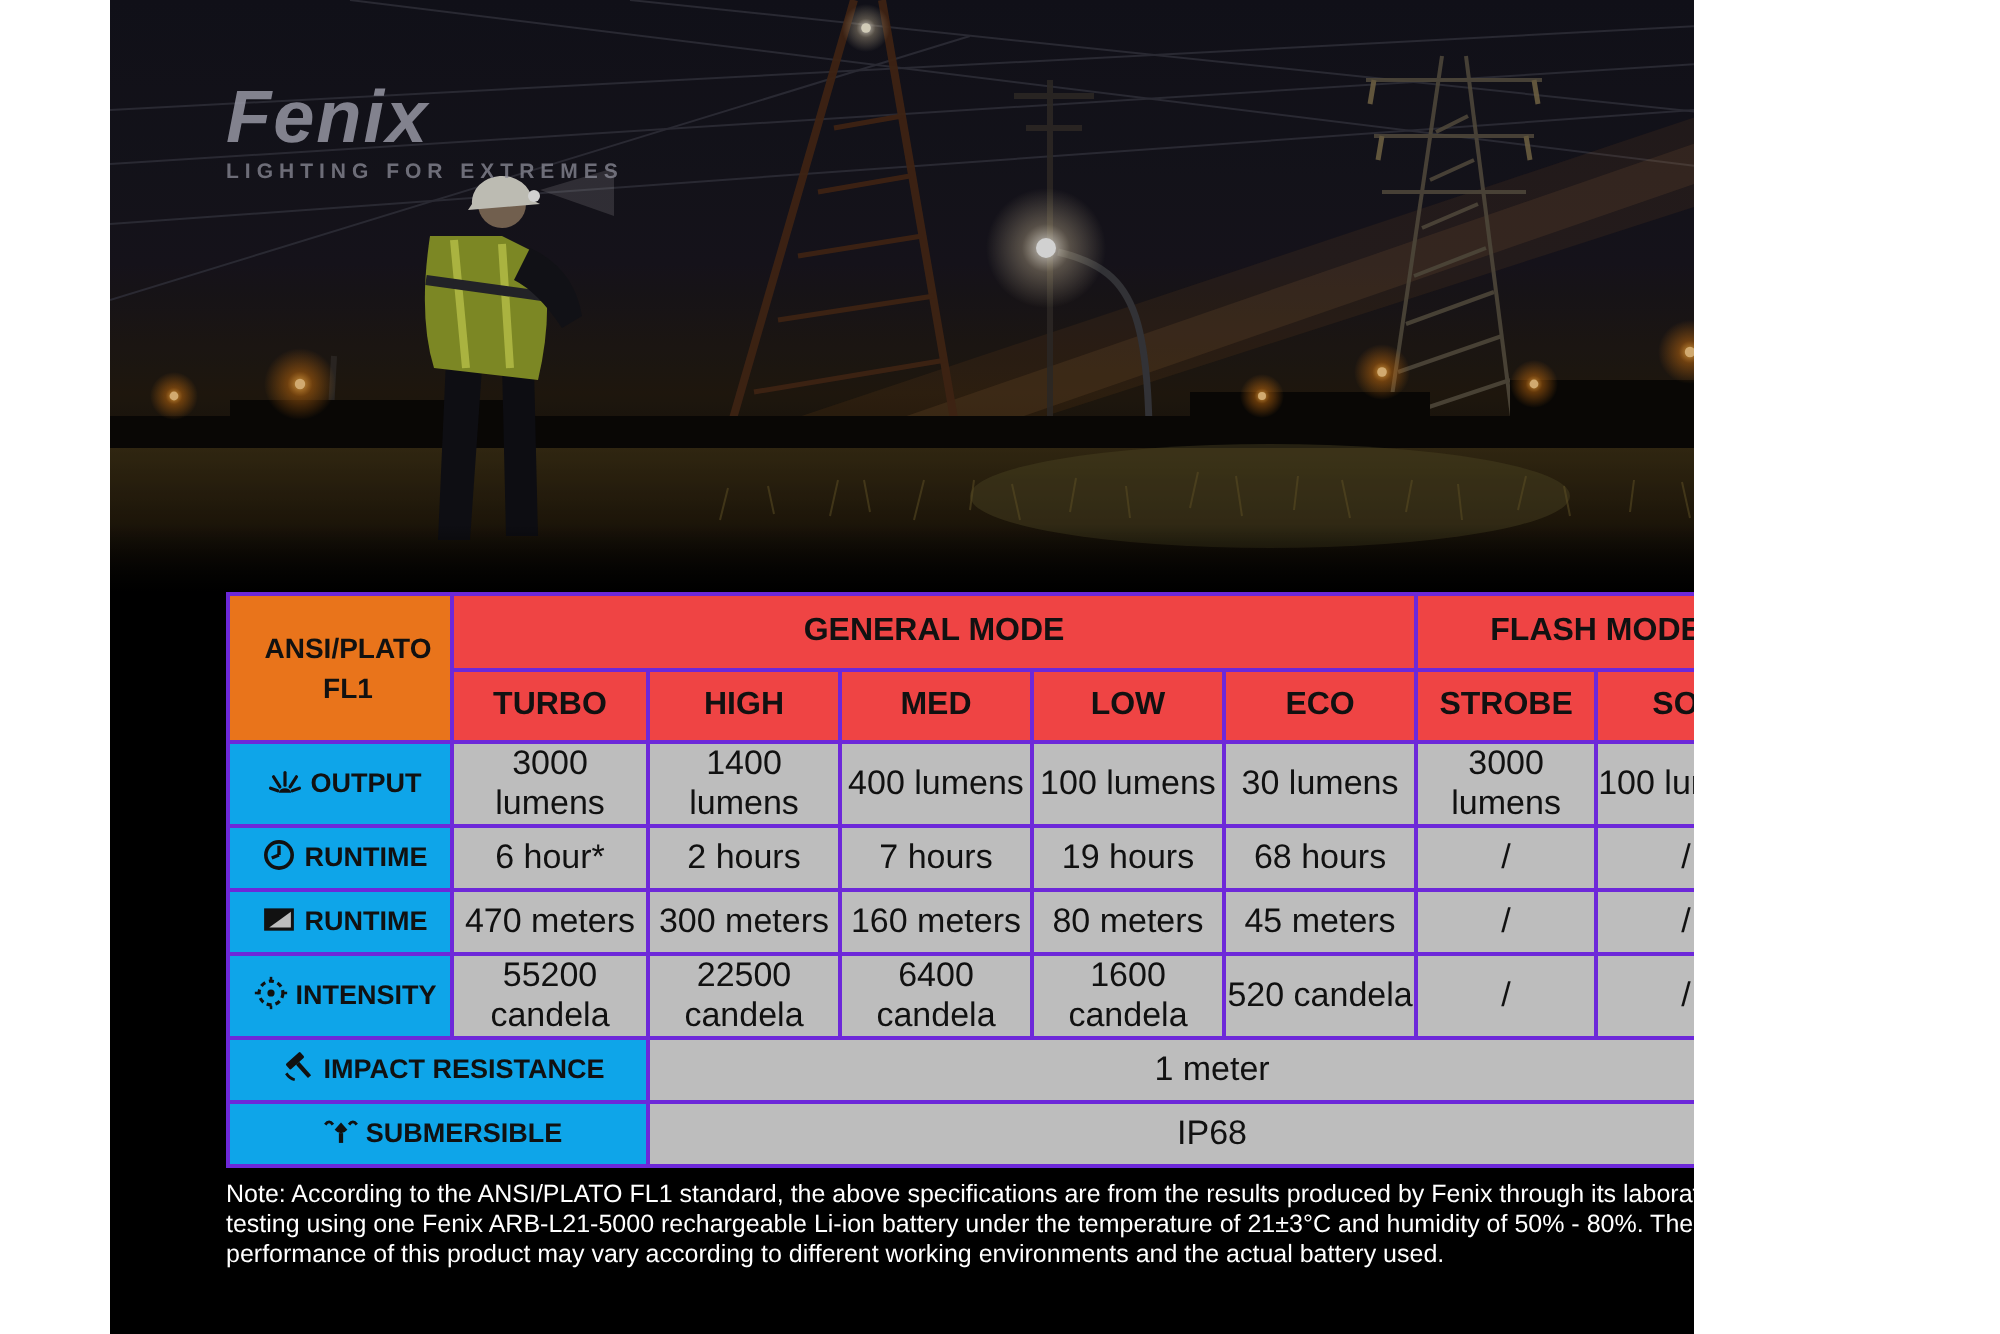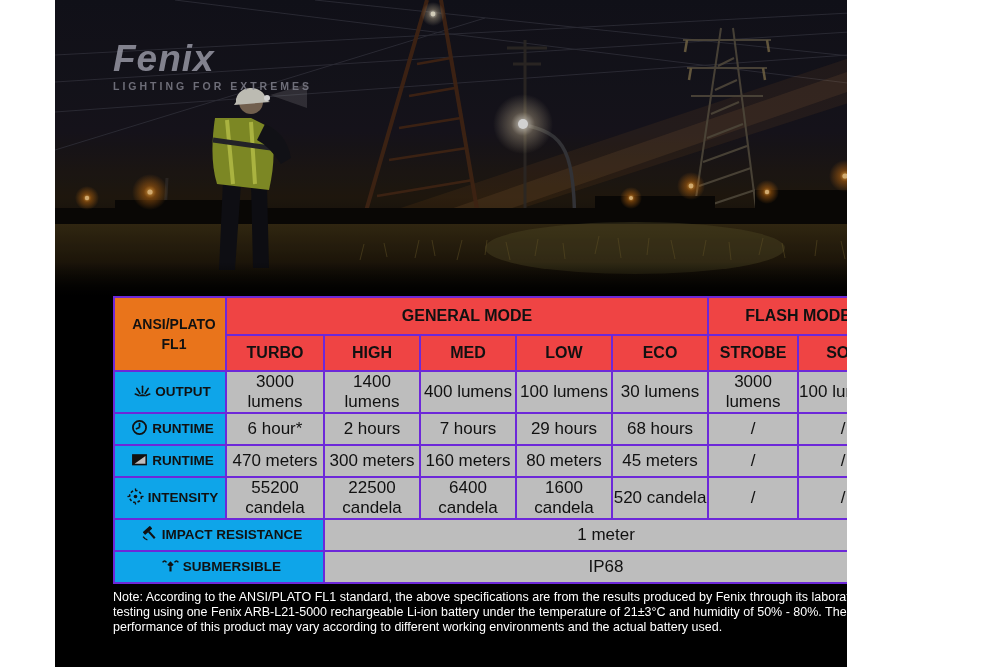--- a/index.html
+++ b/index.html
@@ -239,21 +239,21 @@
               <svg width="17" height="17" viewBox="0 0 16 16">
                     <circle cx="8" cy="8" r="6.2" fill="none" stroke="#111" stroke-width="1.7"></circle>
                 <line x1="8" y1="8" x2="8" y2="3.6" stroke="#111" stroke-width="1.6"></line>
                 <line x1="8" y1="8" x2="4.6" y2="9.4" stroke="#111" stroke-width="1.6"></line>
                   </svg>
             </span><span>RUNTIME</span>
           </td>
           <td class="cell">6 hour*</td>
           <td class="cell">2 hours</td>
           <td class="cell">7 hours</td>
-          <td class="cell">29 hours</td>
+          <td class="cell">19 hours</td>
           <td class="cell">68 hours</td>
           <td class="cell">/</td>
           <td class="cell">/</td>
         </tr>
 
         <tr>
           <td class="labelcell">
             <span class="icon">
               <svg width="17" height="17" viewBox="0 0 16 16">
                     <rect x="1" y="3" width="14" height="10.5" fill="#111"></rect>

